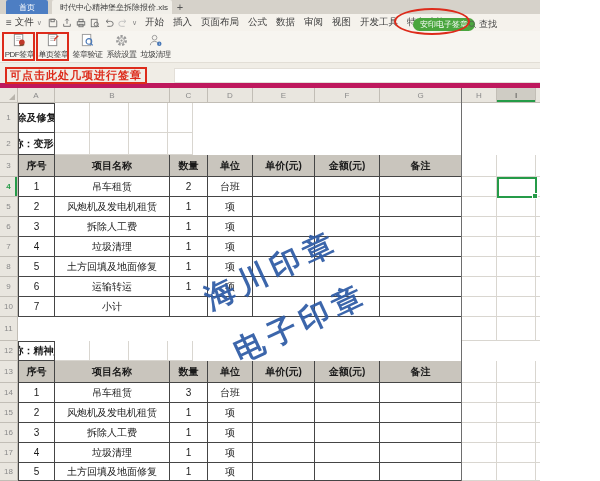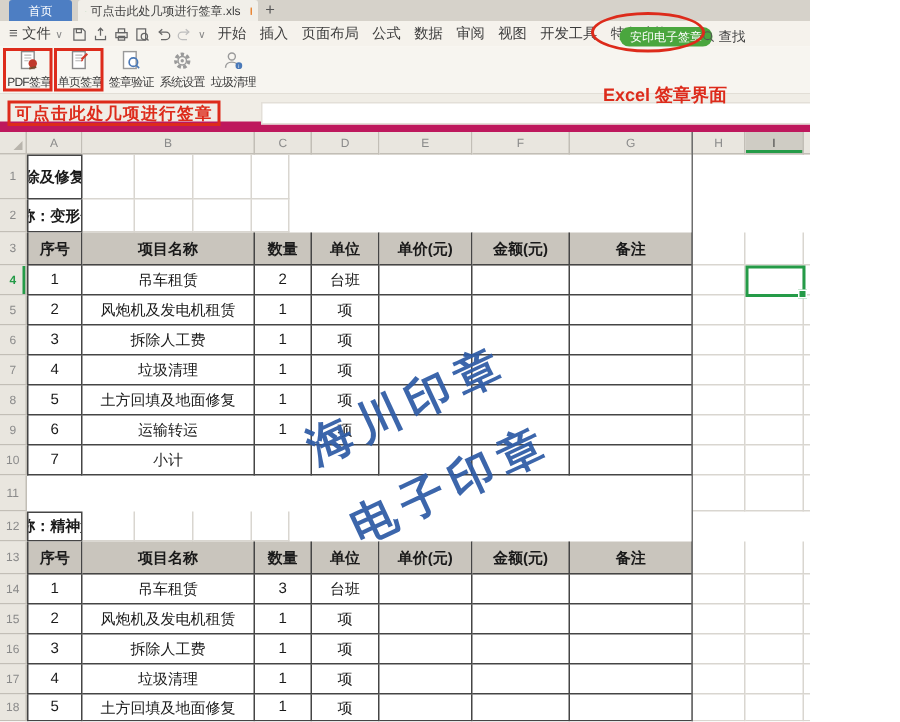--- a/index.html
+++ b/index.html
@@ -36,21 +36,21 @@
              font-size:9px;color:#444;}
 
   
   .ribbon{height:32px;background:#f7f5f0;border-bottom:1px solid #e2ded6;
           display:flex;align-items:stretch;padding-left:3px;}
   .rbtn{width:33px;margin-right:1px;display:flex;flex-direction:column;align-items:center;
         justify-content:center;gap:1px;}
   .rbtn .lbl{font-size:8px;letter-spacing:-0.5px;color:#3c3c3c;white-space:nowrap;}
 
   
-  .fstrip{height:25px;background:#f0ede6;position:relative;border-bottom:7px solid #be185d;}
+  .fstrip{height:25px;background:#f0ede6;position:relative;border-bottom:5px solid #be185d;}
   .tipbox{position:absolute;left:5px;top:4px;height:17px;border:2px solid #dd2b1b;
           color:#dd2b1b;font-size:11px;font-weight:bold;display:flex;align-items:center;
           padding:0 3px;letter-spacing:1px;background:transparent;white-space:nowrap;}
   .finput{position:absolute;left:174px;top:5px;width:420px;height:15px;background:#fff;
           border:1px solid #e3dfd8;}
 
   
   .sheet{position:relative;width:600px;height:393px;background:#fff;}
   .colstrip{display:flex;height:15px;}
   .corner{width:18px;height:15px;background:#e9e6df;border-right:1px solid #c2beb6;
@@ -122,21 +122,21 @@
 
 <div class="page">
 
   <div class="tabstrip">
     <div class="hometab">首页</div>
     <div class="doctab">
       <svg width="9" height="9" viewBox="0 0 9 9">
           <rect x="0.5" y="0.5" width="8" height="8" rx="1.5" fill="#3ba458"></rect>
           <path d="M2 3h5M2 4.7h5M2 6.4h5M4.5 2v5" stroke="#fff" stroke-width="0.7"></path>
         </svg>
-      <span class="dtitle">可点击此处几项进行签章.xls</span>
+      <span class="dtitle">时代中心精神堡垒拆除报价.xls</span>
       <svg width="8" height="8" viewBox="0 0 10 10">
           <path d="M1.5 1.5h7v5h-4l-2 2v-2h-1z" fill="none" stroke="#9a968e" stroke-width="1"></path>
         </svg>
       <span class="dot"></span>
     </div>
     <div class="newtab">+</div>
   </div>
 
   <div class="menubar">
     <div class="mfile">
@@ -539,15 +539,14 @@
 
   <div class="printline"></div>
   <div class="selbox"></div>
 
   <div class="wm wm1">海川印章</div>
   <div class="wm wm2">电子印章</div>
 
   <div class="redbox rb1"></div>
   <div class="redbox rb2"></div>
   <div class="redellipse"></div>
-  <div class="iface">Excel 签章界面</div>
 
 </div>
 
 </body></html>

